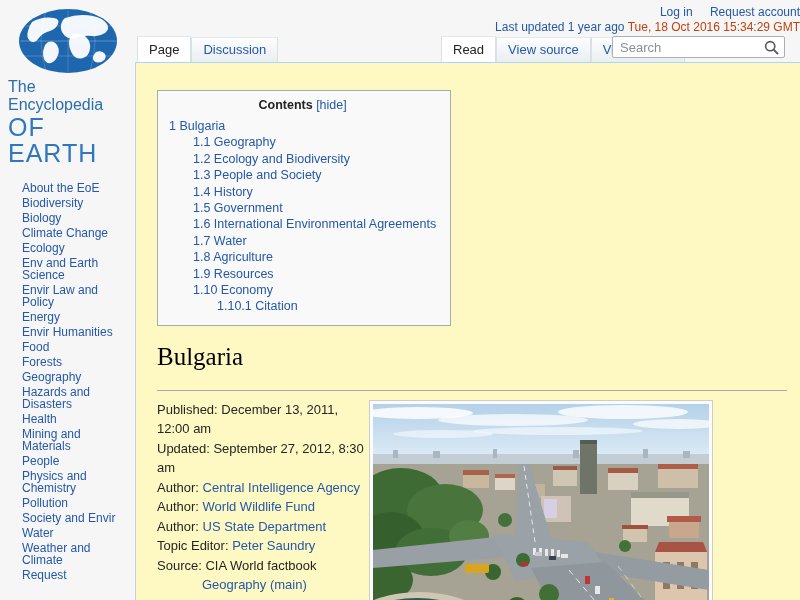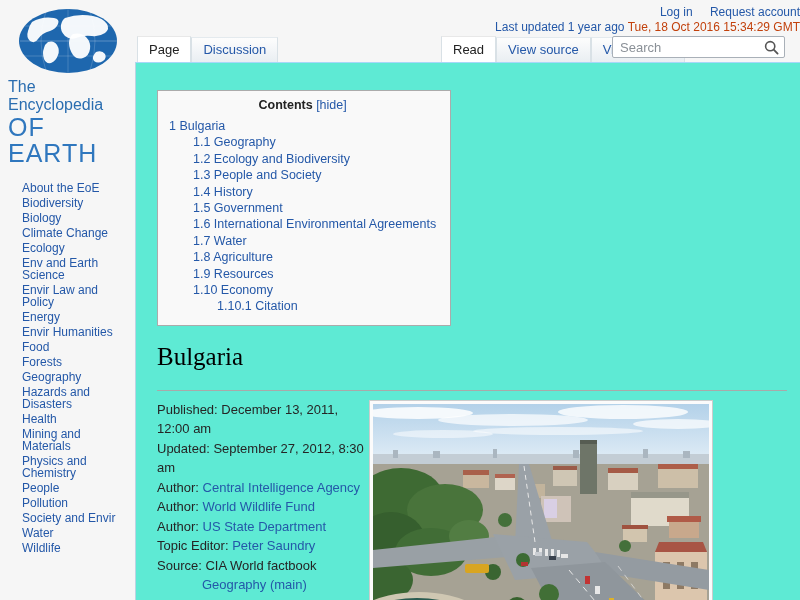--- a/index.html
+++ b/index.html
@@ -48,21 +48,21 @@
   #search-input {
     position:absolute; left:0; top:0; width:148px; height:20px; border:0; outline:0;
     padding:0 0 0 7px; font-size:13px; font-family:"Liberation Sans",sans-serif; color:#333; background:transparent;
   }
   #search-input::placeholder { color:#8a9097; }
   #search-icon { position:absolute; right:5px; top:3px; cursor:pointer; }
 
   
   #content {
     position:absolute; left:135px; top:62px; width:665px; height:538px;
-    background:#5eead4; border-top:1px solid #a7d7f9; border-left:1px solid #bcd3e2;
+    background:#fef9c3; border-top:1px solid #a7d7f9; border-left:1px solid #bcd3e2;
     padding:27px 14px 0 21px; overflow:hidden;
   }
 
   
   #toc { display:inline-block; background:#f9f9f9; border:1px solid #ababab; padding:7px 14px 10px 11px; min-width:238px; font-size:12.5px; }
   #toc-header { text-align:center; margin-bottom:6px; }
   #toc-header b { color:#222; }
   .toc-item { line-height:16.4px; }
   .toc-item span { color:#2458a8; cursor:pointer; }
   .toc-l1 { padding-left:0; }
@@ -127,26 +127,27 @@
       <div class="nav-link"><span>Env and Earth Science</span></div>
       <div class="nav-link"><span>Envir Law and Policy</span></div>
       <div class="nav-link"><span>Energy</span></div>
       <div class="nav-link"><span>Envir Humanities</span></div>
       <div class="nav-link"><span>Food</span></div>
       <div class="nav-link"><span>Forests</span></div>
       <div class="nav-link"><span>Geography</span></div>
       <div class="nav-link"><span>Hazards and Disasters</span></div>
       <div class="nav-link"><span>Health</span></div>
       <div class="nav-link"><span>Mining and Materials</span></div>
+      <div class="nav-link"><span>People</span></div>
       <div class="nav-link"><span>Physics and Chemistry</span></div>
-      <div class="nav-link"><span>People</span></div>
       <div class="nav-link"><span>Pollution</span></div>
       <div class="nav-link"><span>Society and Envir</span></div>
       <div class="nav-link"><span>Water</span></div>
-      <div class="nav-link"><span>Wildlife</span></div>
+      <div class="nav-link"><span>Weather and Climate</span></div>
+      <div class="nav-link"><span>Request</span></div>
     </div>
 
 </div>
 
 <div id="tabs-row">
   <div id="left-tabs"><span class="tab active">Page</span><span class="tab redlink">Discussion</span></div>
   <div id="right-tabs"><span class="tab active">Read</span><span class="tab">View source</span><span class="tab">View history</span></div>
   <div id="search-box">
     <input id="search-input" type="text" placeholder="Search" style="">
     <span id="search-icon">

